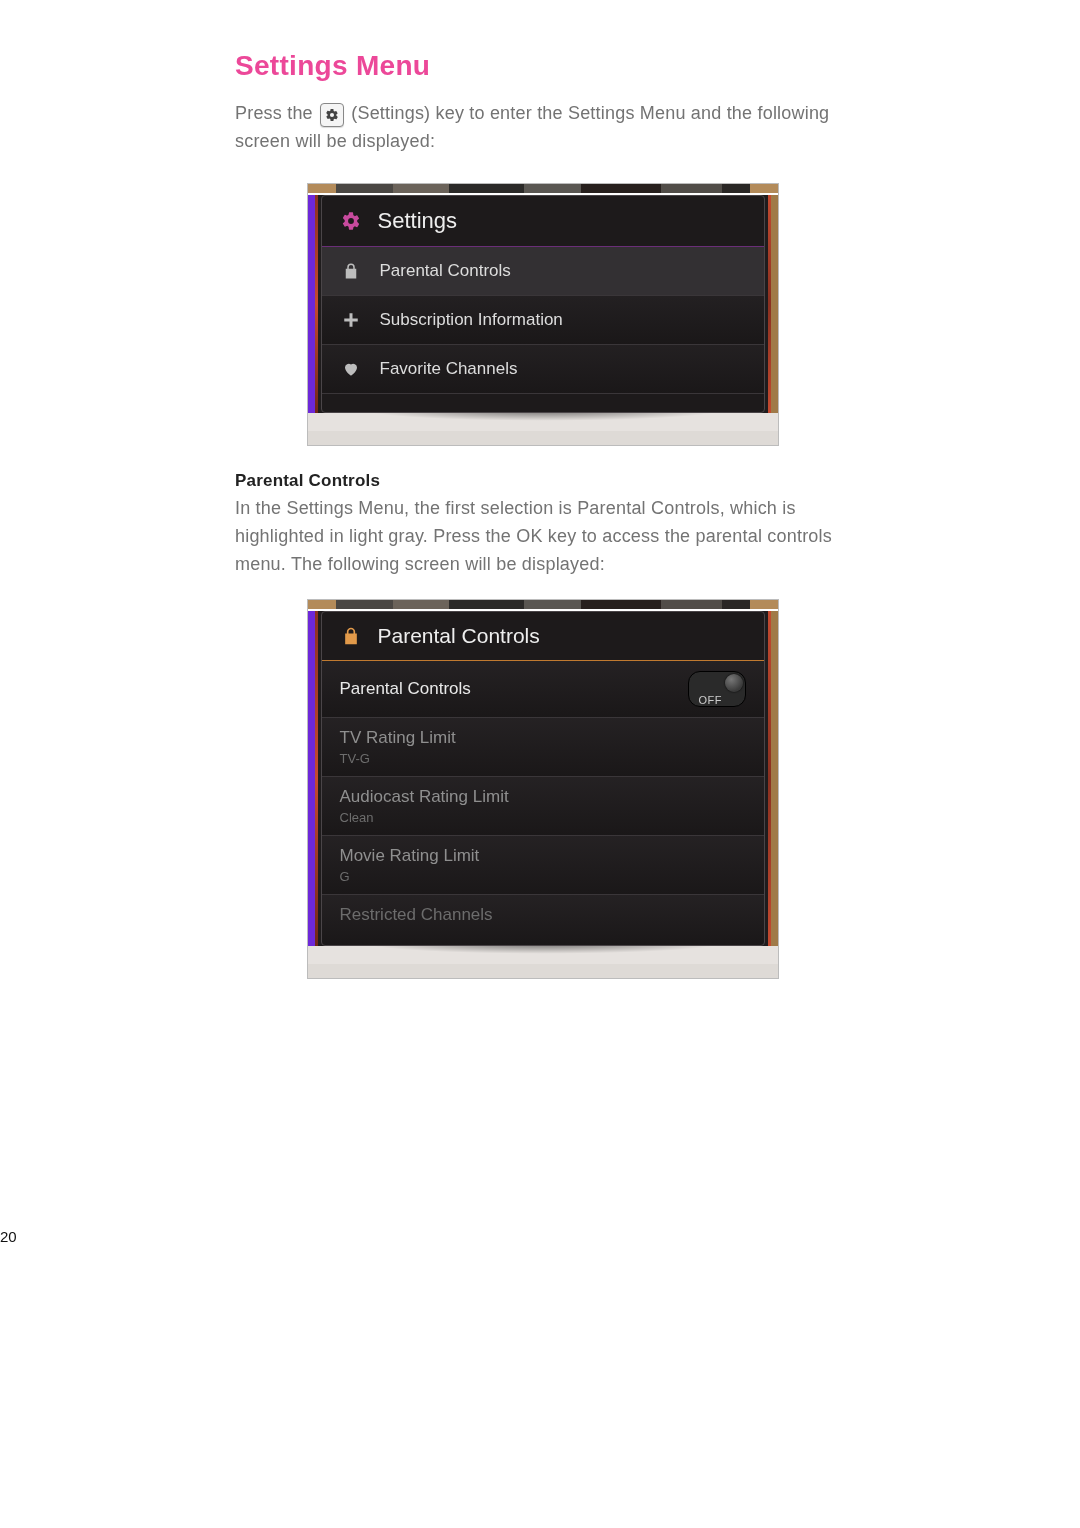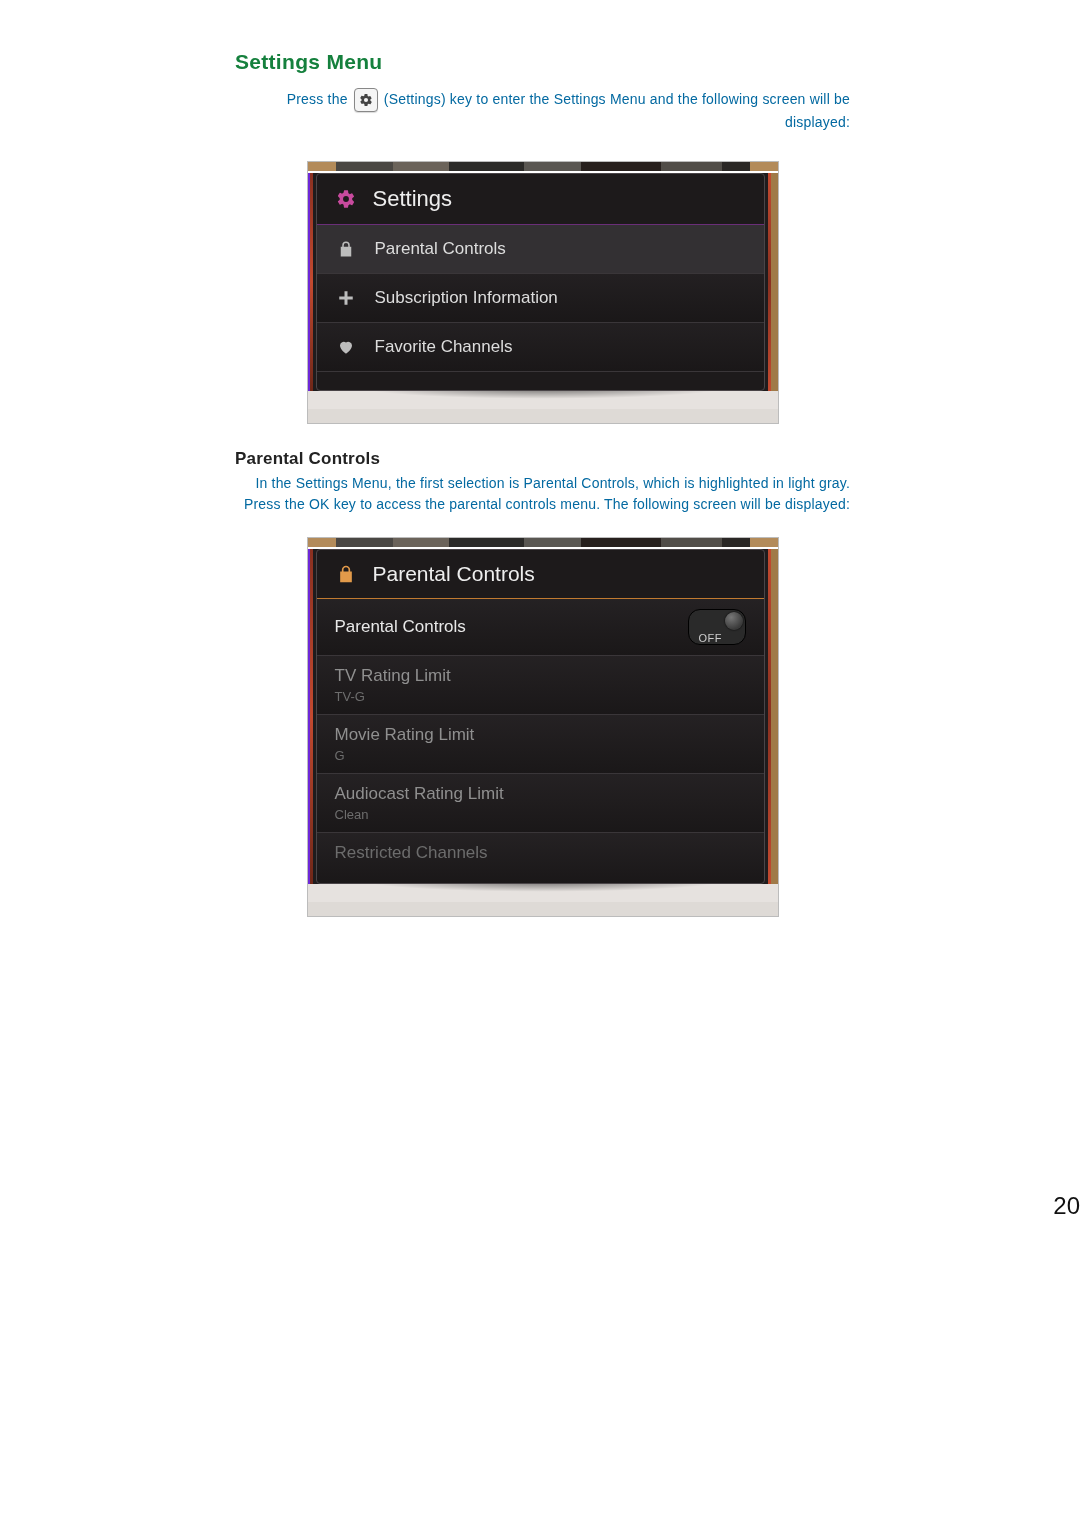--- a/index.html
+++ b/index.html
@@ -6,32 +6,31 @@
   .page{
     width:1080px;
     min-height:1528px;
     box-sizing:border-box;
     padding:50px 230px 40px 235px;
     font-family:"Lucida Grande","Lucida Sans",Verdana,sans-serif;
     color:#222;
     position:relative;
   }
   .heading{
-    font-size:21px;
+    font-size:28px;
     font-weight:bold;
-    color:#15803d;
+    color:#ec4899;
     margin:0 0 10px 0;
     letter-spacing:.3px;
   }
   .body-text{
-    font-size:14px;
+    font-size:18px;
     line-height:1.55;
-    color:#0369a1;
+    color:#737373;
     letter-spacing:.2px;
-    text-align:right;
   }
   .inline-key{
     display:inline-flex;
     align-items:center;
     justify-content:center;
     width:22px;height:22px;
     border:1px solid #888;
     border-radius:4px;
     background:#f5f5f5;
     box-shadow:0 1px 1px rgba(0,0,0,.15);
@@ -51,21 +50,21 @@
     margin:28px auto 0 auto;
     box-shadow:0 0 0 1px #bcbcbc;
   }
   .shot-topedge{
     height:9px;
     background:linear-gradient(90deg,#b38b5a 0 6%,#4a4743 6% 18%,#6b635a 18% 30%,#2b2a28 30% 46%,#5a5752 46% 58%,#27201d 58% 75%,#514d48 75% 88%,#2a2725 88% 94%, #b38b5a 94% 100%);
   }
   .shot-body{
     position:relative;
     background:#1f1c1d;
-    border-left:2px solid #6d28d9;
+    border-left:7px solid #6d28d9;
     border-right:7px solid #a07a48;
   }
   .shot-body::before,
   .shot-body::after{
     content:"";
     position:absolute;top:0;bottom:0;width:3px;
   }
   .shot-body::before{left:0;background:linear-gradient(#8a3020,#c44a30,#6f2718);}
   .shot-body::after{right:0;background:linear-gradient(#c44a30,#8a3020,#c44a30);}
 
@@ -143,23 +142,23 @@
   .toggle .knob{
     position:absolute;right:2px;top:2px;
     width:18px;height:18px;border-radius:50%;
     background:radial-gradient(circle at 35% 30%, #777,#3a3a3a 70%);
     box-shadow:0 0 2px #000;
   }
 
   .pagenum{
     position:absolute;
     left:0;right:0;
-    top:1192px;
-    text-align:right;
-    font-size:24px;
+    top:1228px;
+    text-align:left;
+    font-size:15px;
     color:#111;
   }
 </style>
 </head>
 <body>
 
 <div class="page">
 
   <h2 class="heading">Settings Menu</h2>
 
@@ -241,26 +240,26 @@
               <span class="knob"></span>
             </span>
           </div>
         </div>
 
         <div class="row2">
           <div class="title">TV Rating Limit</div>
           <div class="sub">TV-G</div>
         </div>
         <div class="row2">
+          <div class="title">Audiocast Rating Limit</div>
+          <div class="sub">Clean</div>
+        </div>
+        <div class="row2">
           <div class="title">Movie Rating Limit</div>
           <div class="sub">G</div>
-        </div>
-        <div class="row2">
-          <div class="title">Audiocast Rating Limit</div>
-          <div class="sub">Clean</div>
         </div>
         <div class="row2 cut">
           <div class="title" style="color:#6c6c6c">Restricted Channels</div>
         </div>
       </div>
     </div>
     <div class="shot-shadow"></div>
     <div class="shot-foot"></div>
   </div>
 

